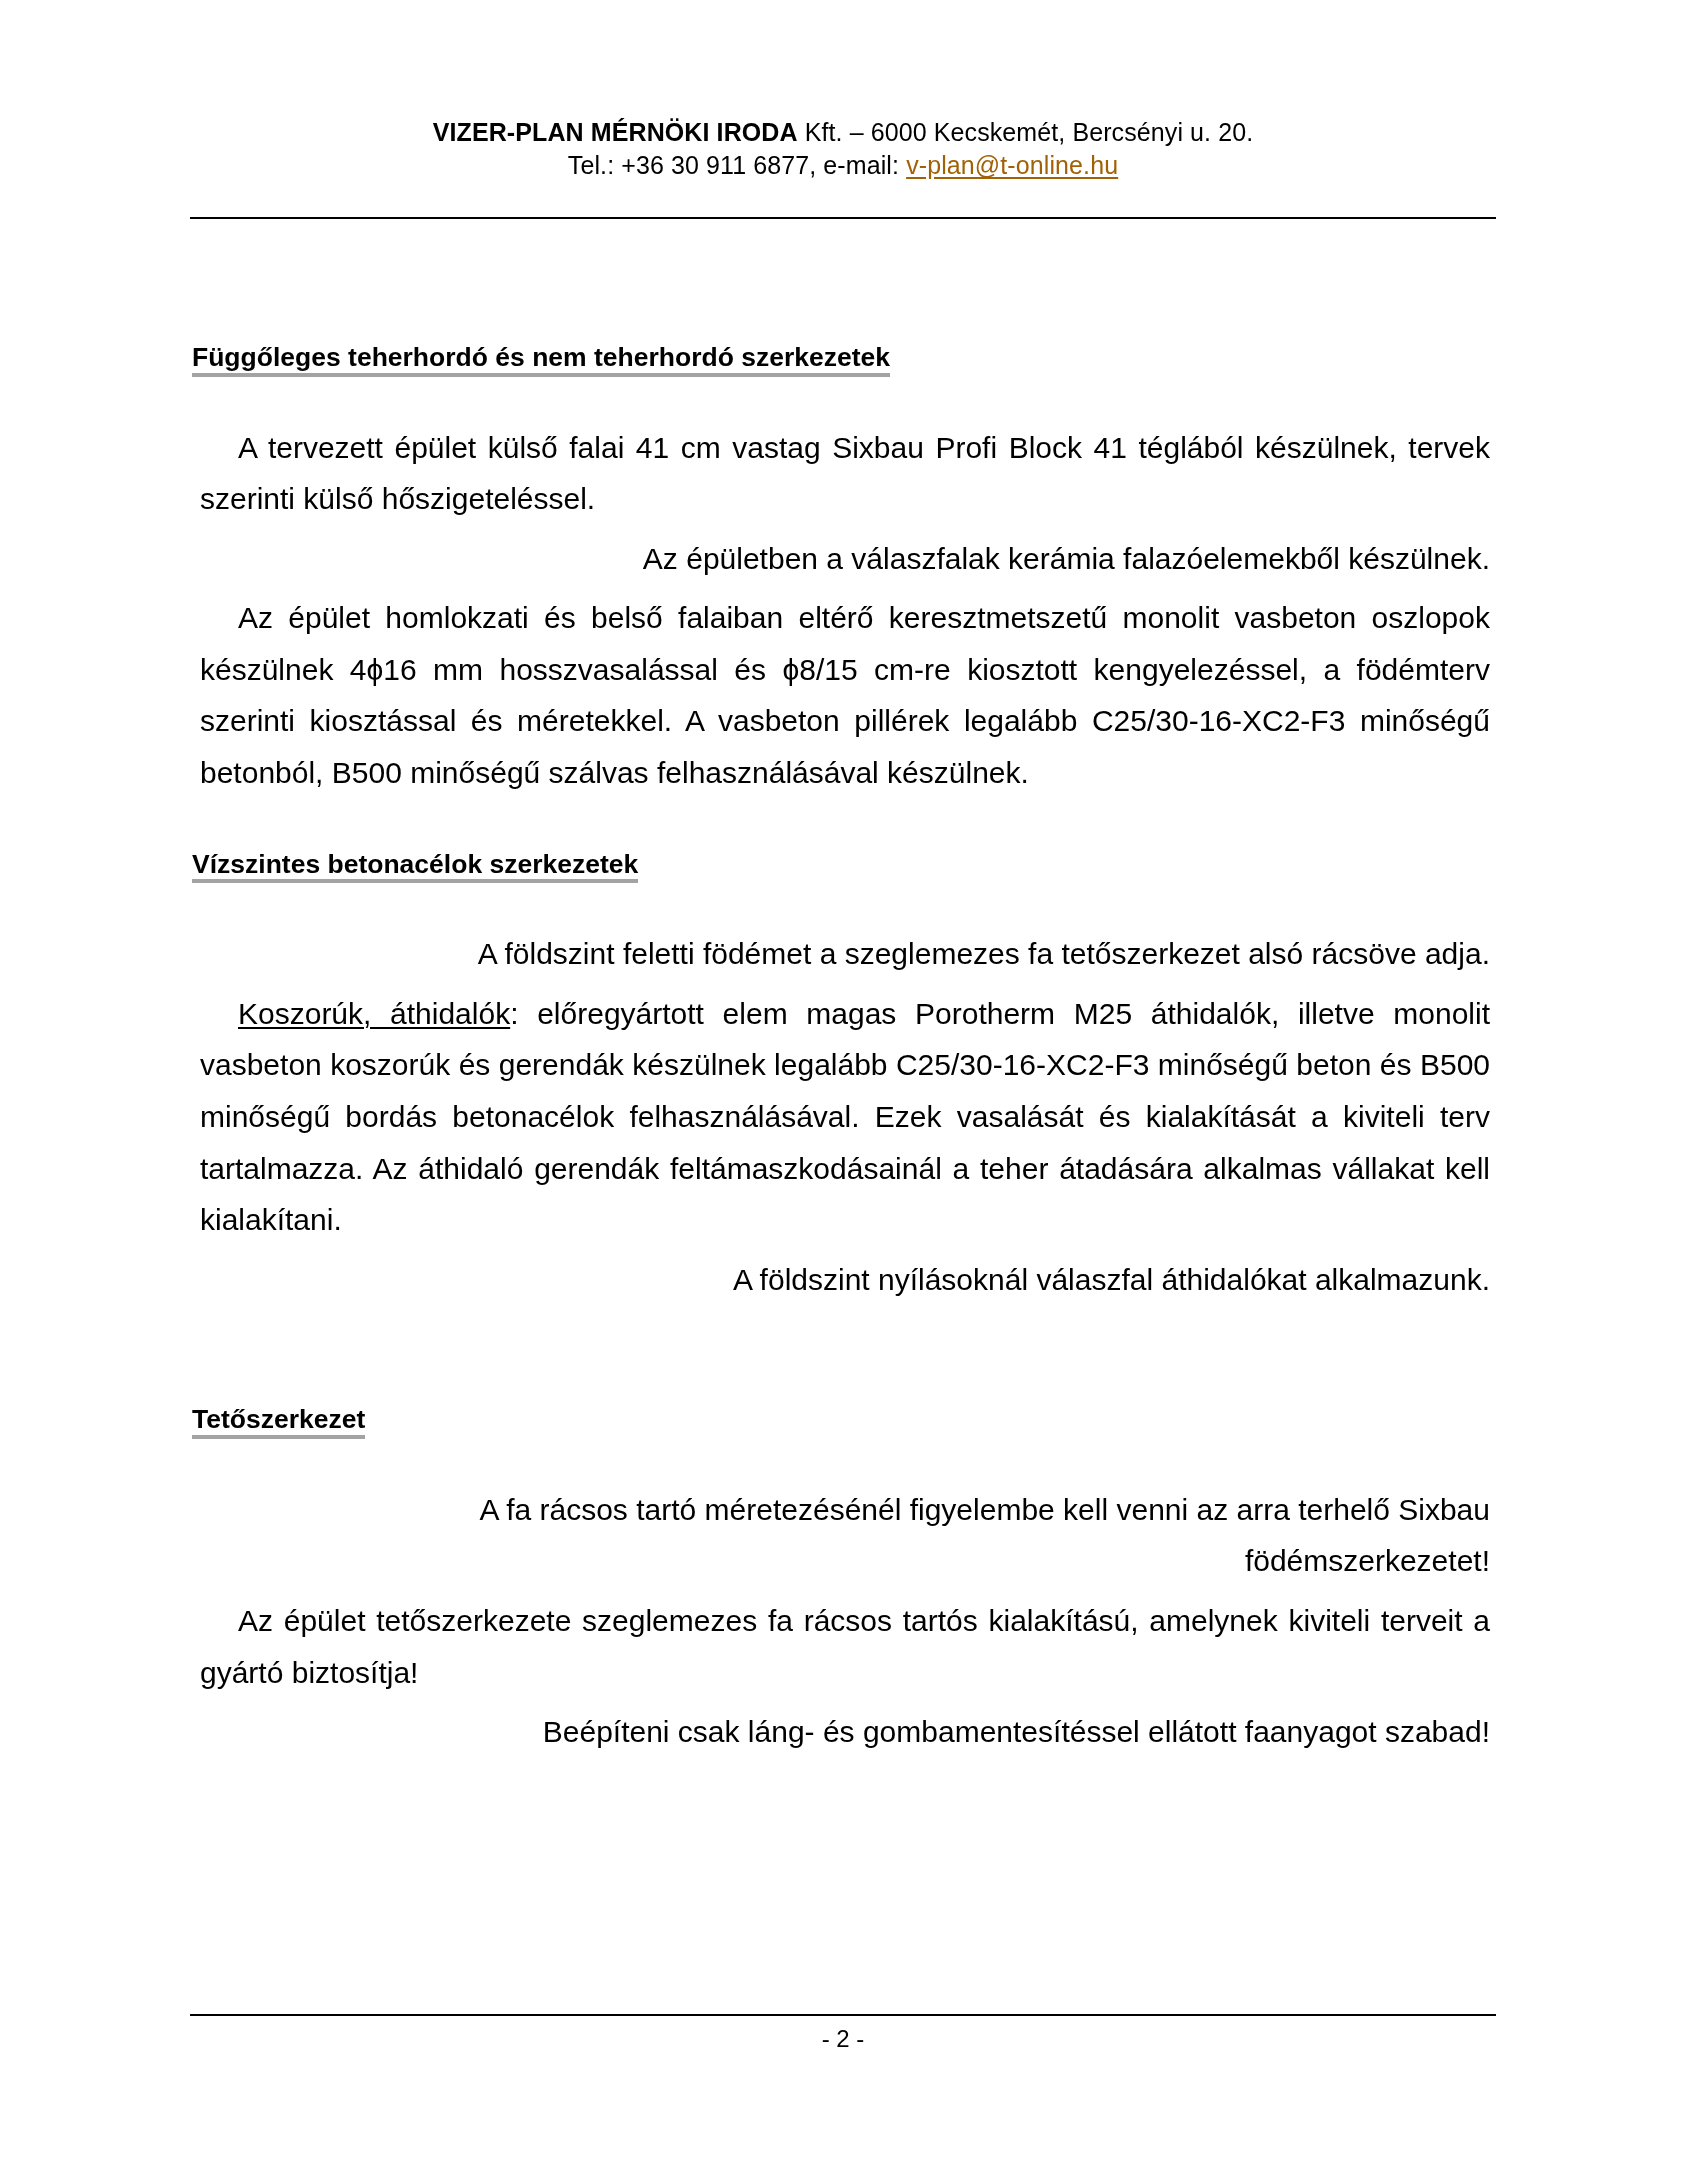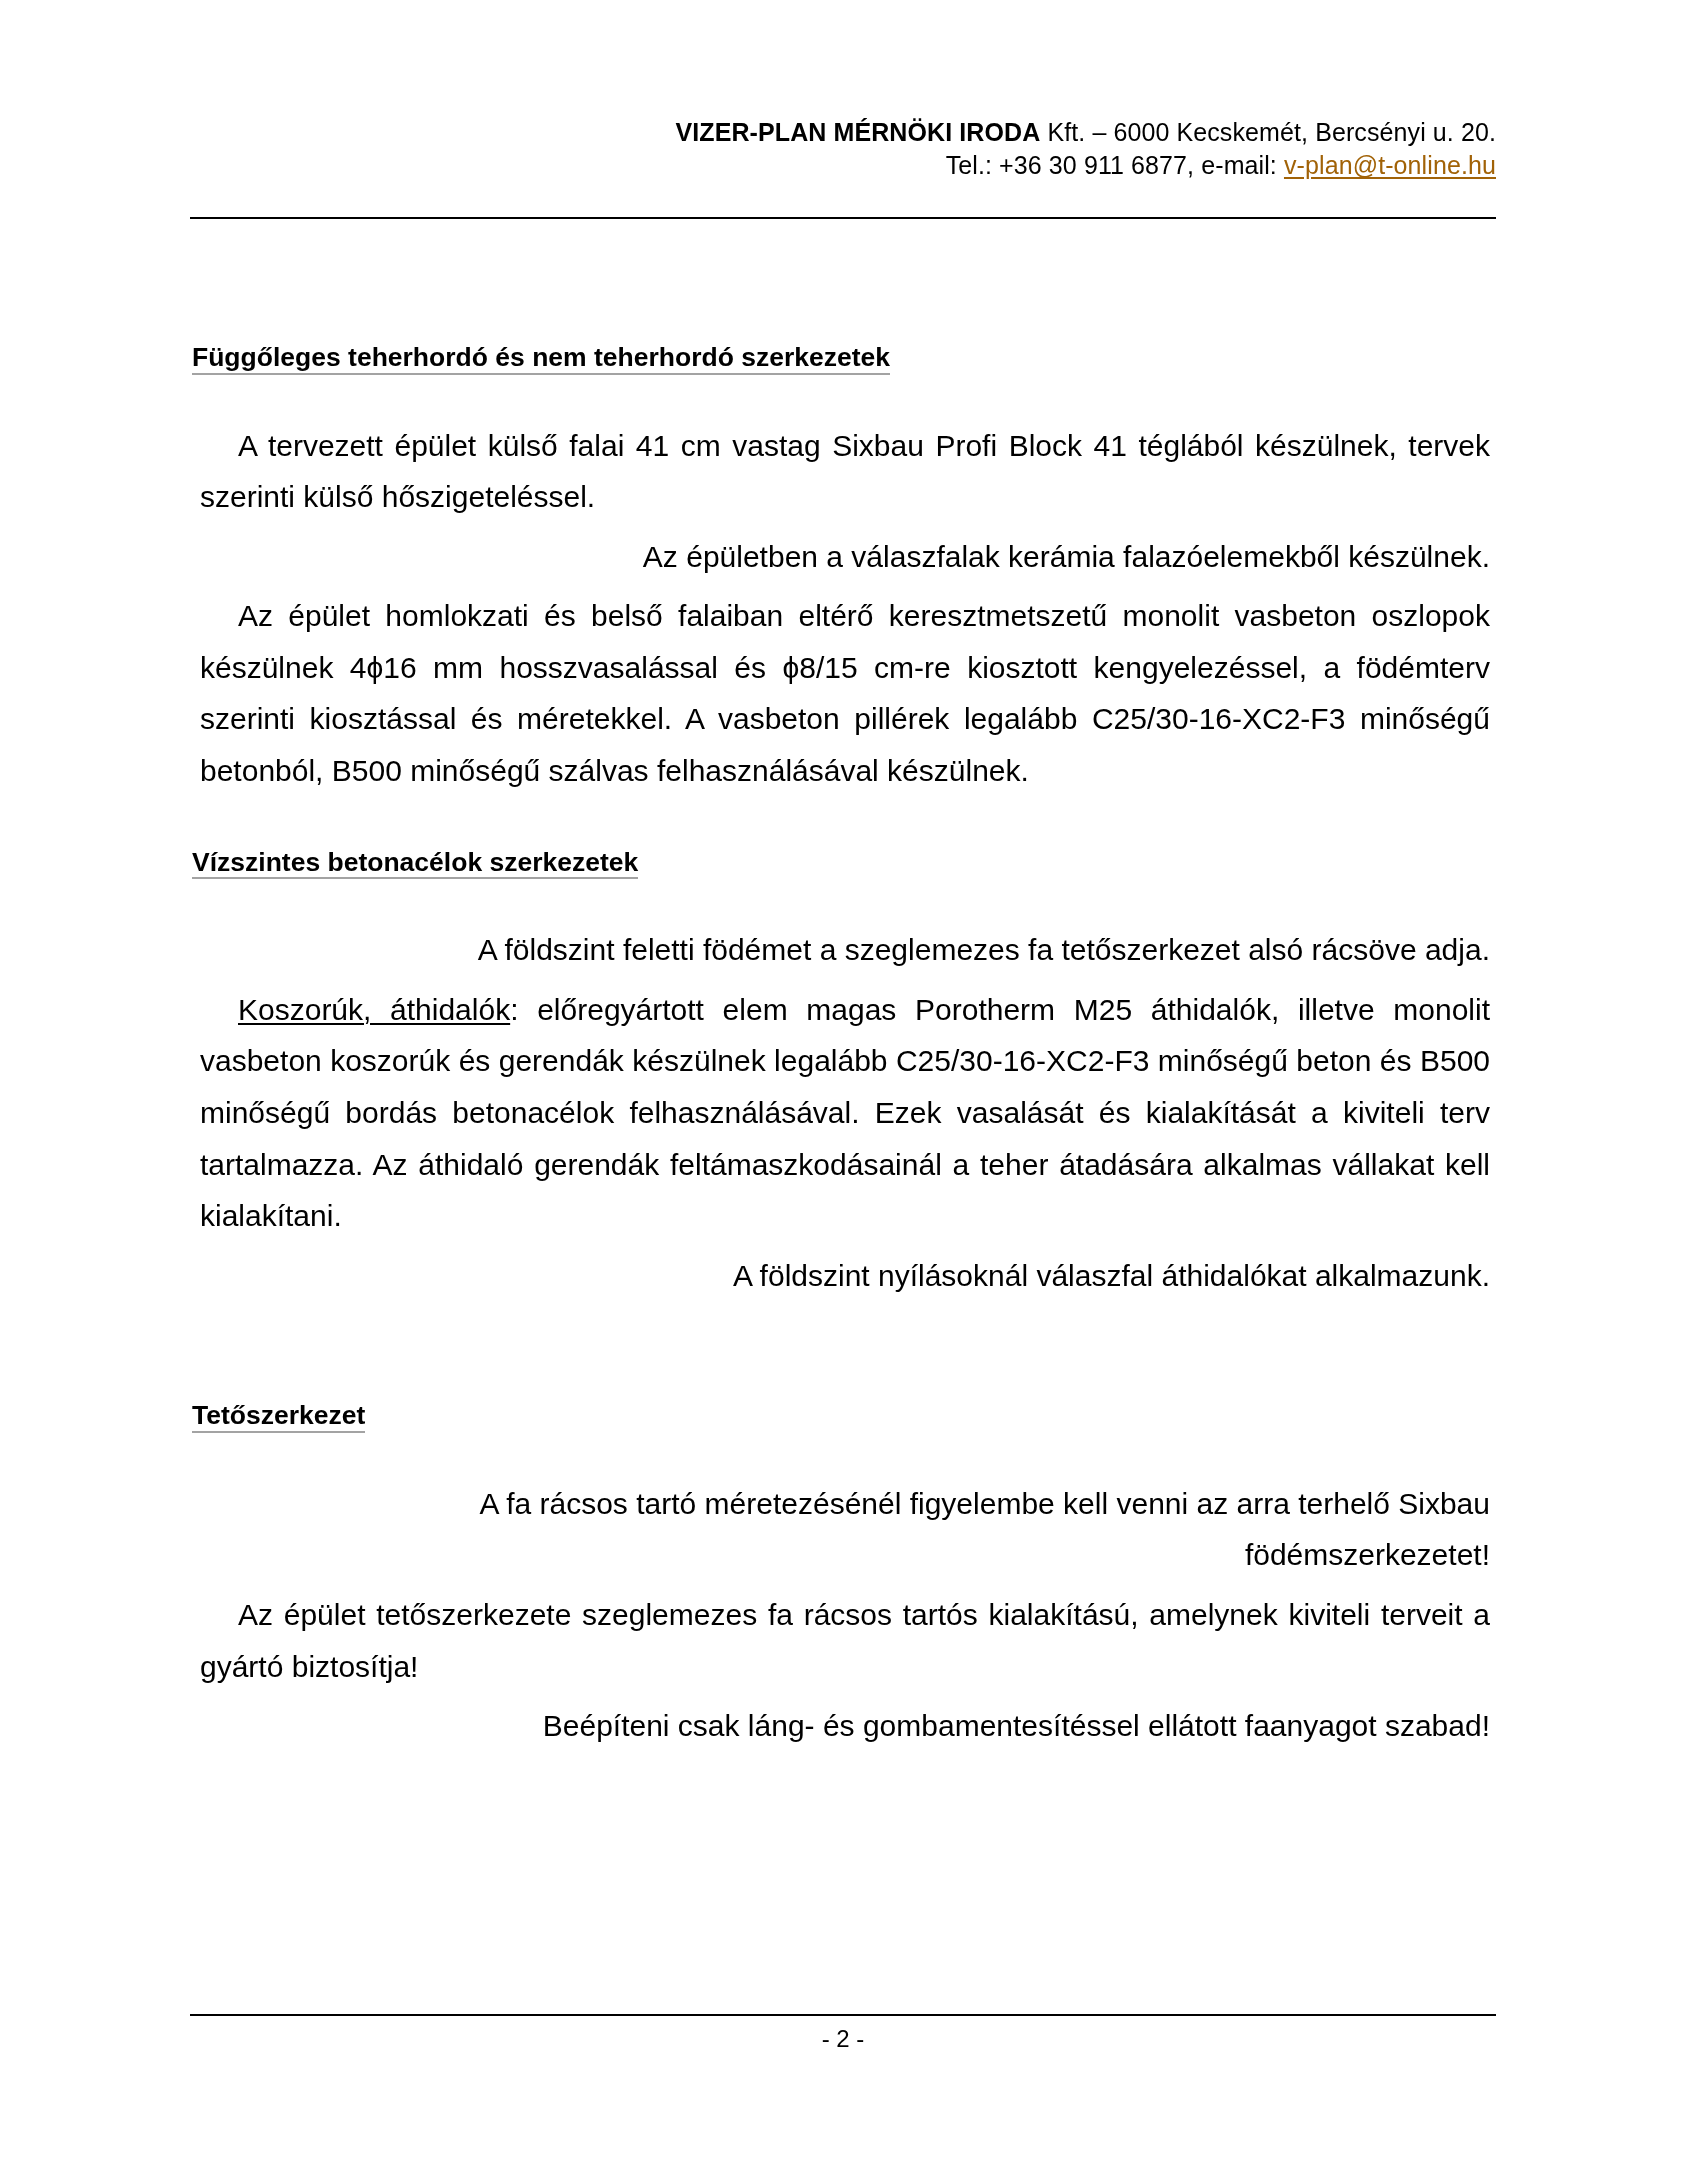--- a/index.html
+++ b/index.html
@@ -21,21 +21,21 @@
   }
 
   
   .header {
     position: absolute;
     left: 190px;
     top: 116px;
     width: 1306px;
   }
   .header-line {
-    text-align: right;
+    text-align: center;
     font-size: 25px;
     line-height: 1.32;
     letter-spacing: 0.1px;
     color: #000000;
     white-space: nowrap;
   }
   .header-line .company {
     font-weight: bold;
   }
   .email-link {
@@ -61,21 +61,21 @@
   }
   .heading {
     font-size: 26.5px;
     font-weight: bold;
     line-height: 1.0;
     margin: 0;
     padding: 0;
   }
   .heading span.htxt {
     display: inline-block;
-    border-bottom: 2px solid #a3a3a3;
+    border-bottom: 4px solid #a3a3a3;
     padding-bottom: 2px;
   }
   .para {
     font-size: 30px;
     line-height: 1.72;
     text-align: justify;
     text-justify: inter-word;
     margin: 8px;
     padding: 0;
     hyphens: none;

